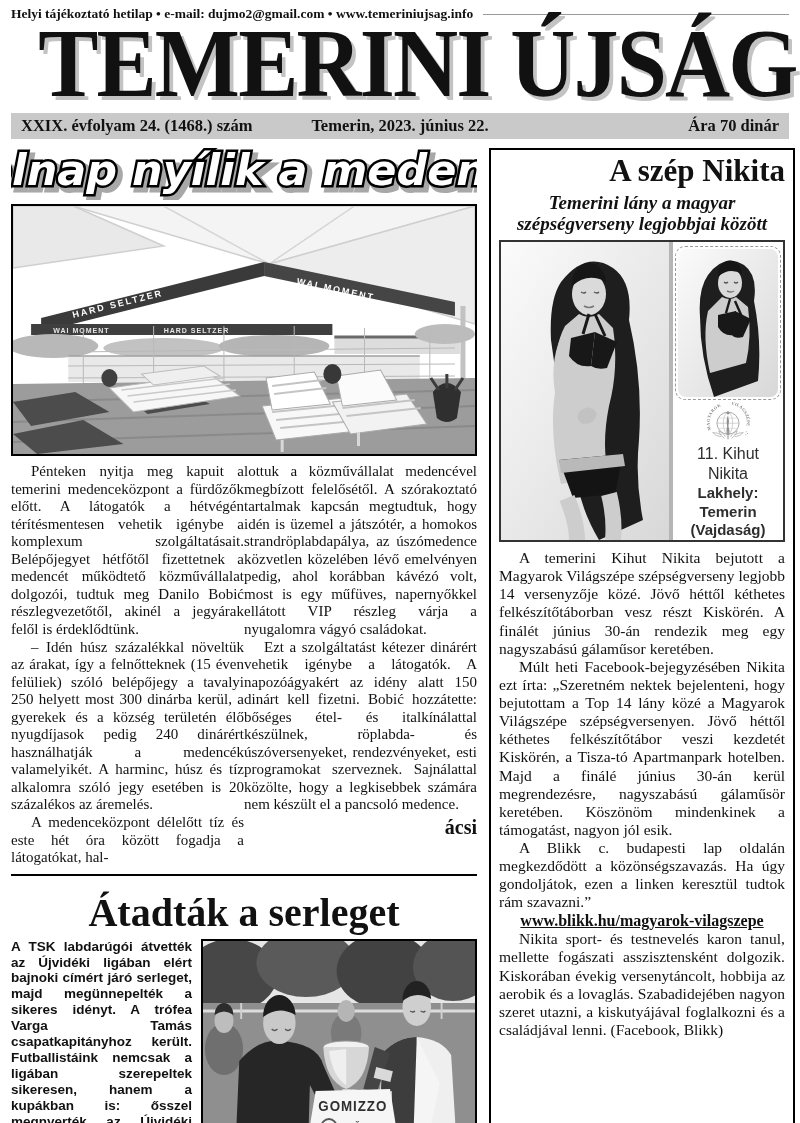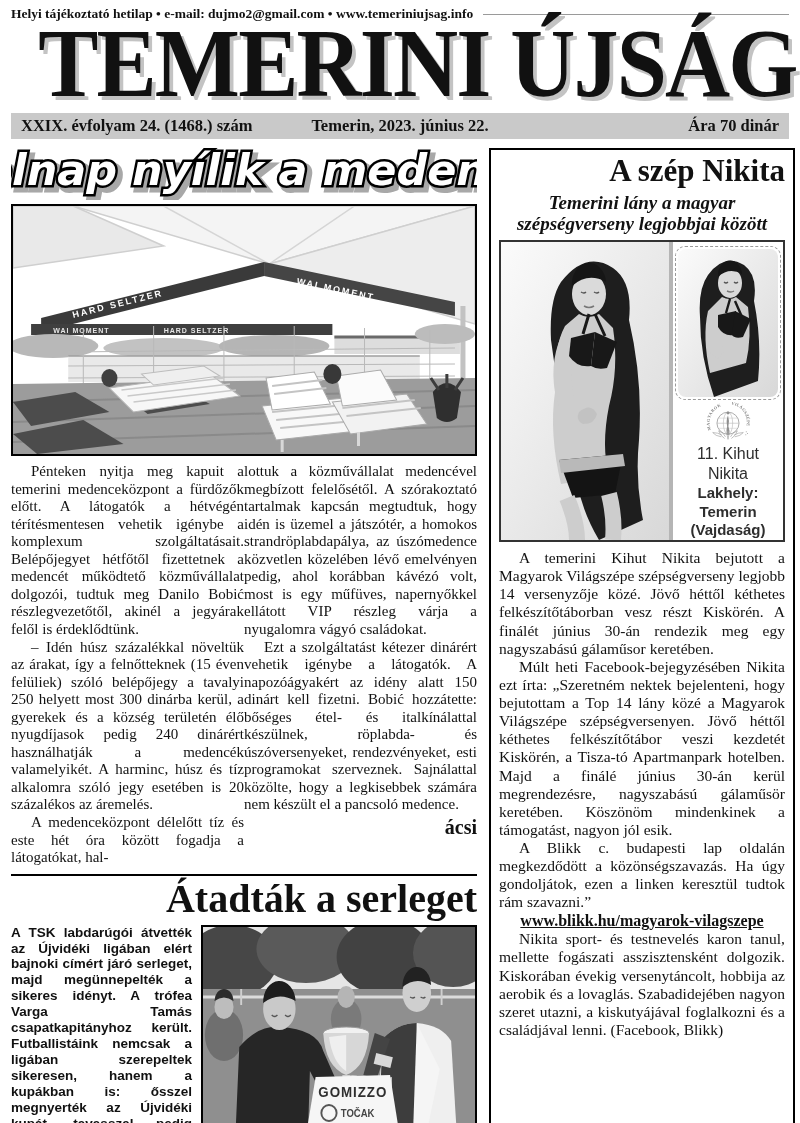--- a/index.html
+++ b/index.html
@@ -33,21 +33,21 @@
   
   .headline1-wrap { text-align:center; }
   .photo-frame { border:2px solid #000; background:#fff; }
   .pool-photo { display:block; width:100%; height:248px; }
   .pool-text { display:flex; margin-top:7px; }
   .pool-text .tcol { flex:1; font:15px/1.17 "Liberation Serif", serif; text-align:justify; }
   .tcol p { text-indent:20px; }
   .byline { text-align:right; font-weight:bold; font-size:20px; margin-top:2px; }
   .rule { border-top:2px solid #000; margin:7px 0 0 0; }
   
-  .headline2 { text-align:right; font:bold 40px/1.05 "Liberation Serif", serif; margin-top:2px; }
+  .headline2 { text-align:center; font:bold 40px/1.05 "Liberation Serif", serif; margin-top:16px; }
   .cup-row { display:flex; gap:9px; margin-top:5px; }
   .cup-intro { width:181px; flex:none; font:bold 13.5px/1.18 "Liberation Sans", sans-serif; text-align:justify; }
   .cup-photo-frame { flex:1; border:2px solid #000; }
   .cup-photo { display:block; width:100%; height:208px; }
   
   .headline3 { text-align:right; font:bold 31px/1.05 "Liberation Serif", serif; }
   .subtitle { text-align:center; font:bold italic 19px/1.12 "Liberation Serif", serif; margin-top:4px; }
   .nikita-block { border:2px solid #333; margin-top:6px; display:flex; background:#fff; height:302px; }
   .nikita-photo-main { display:block; width:168px; height:298px; flex:none; }
   .nikita-side { flex:1; display:flex; flex-direction:column; align-items:center; padding:2px 2px 0 2px; border-left:4px solid #b5b5b5; }

